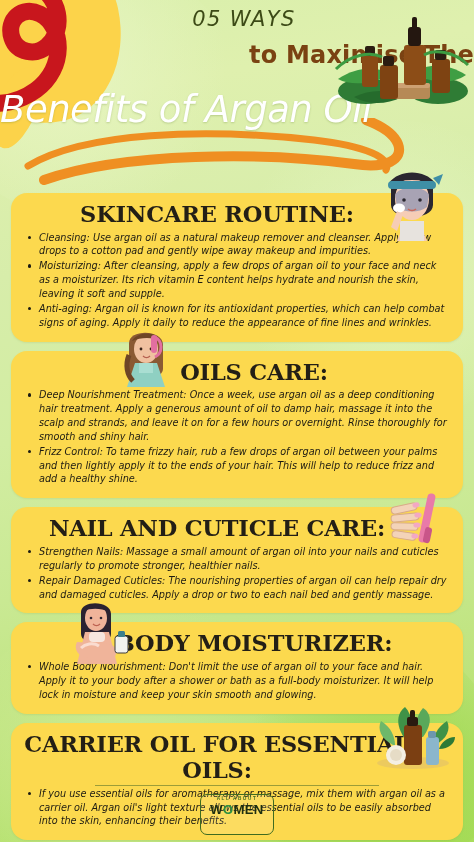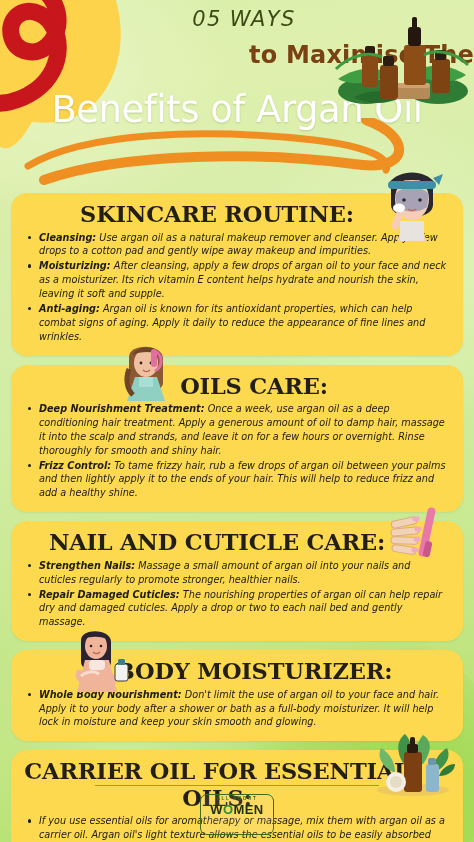--- a/index.html
+++ b/index.html
@@ -100,23 +100,23 @@
     text-align: right;
     font-family: "DejaVu Sans", sans-serif;
     font-size: 24px;
     font-weight: 700;
     color: #7a4212;
     margin-top: 10px;
     margin-left: 6px;
     letter-spacing: 0.2px;
   }
   .line-benefits {
-    text-align: center;
     font-family: "DejaVu Sans", sans-serif;
     font-size: 37px;
+    font-style: italic;
     font-weight: 400;
     color: #ffffff;
     margin-top: 19px;
     letter-spacing: -0.5px;
     text-shadow: 0 1px 2px rgba(90,120,40,.28);
   }
 
   .header-bottles {
     position: absolute;
     right: 4px; top: 6px;
@@ -169,21 +169,21 @@
     text-align: left;
   }
   ul.bullets > li::before {
     content: "";
     position: absolute;
     left: 4px; top: 5px;
     width: 3.4px; height: 3.4px;
     border-radius: 50%;
     background: #1d1b12;
   }
-  .lbl { font-weight: 700; font-style: italic; }
+  .lbl { font-weight: 400; font-style: italic; }
 
   
   .illus { position: absolute; z-index: 3; pointer-events: none; }
   .illus-skincare { right: 14px; top: -28px; width: 74px; height: 76px; }
   .illus-hair     { left: 104px; top: -26px; width: 62px; height: 62px; }
   .illus-nail     { right: 18px; top: -16px; width: 56px; height: 58px; }
   .illus-body     { left: 52px;  top: -24px; width: 74px; height: 66px; }
   .illus-oils     { right: 6px;  top: -18px; width: 86px; height: 64px; }
 
   

